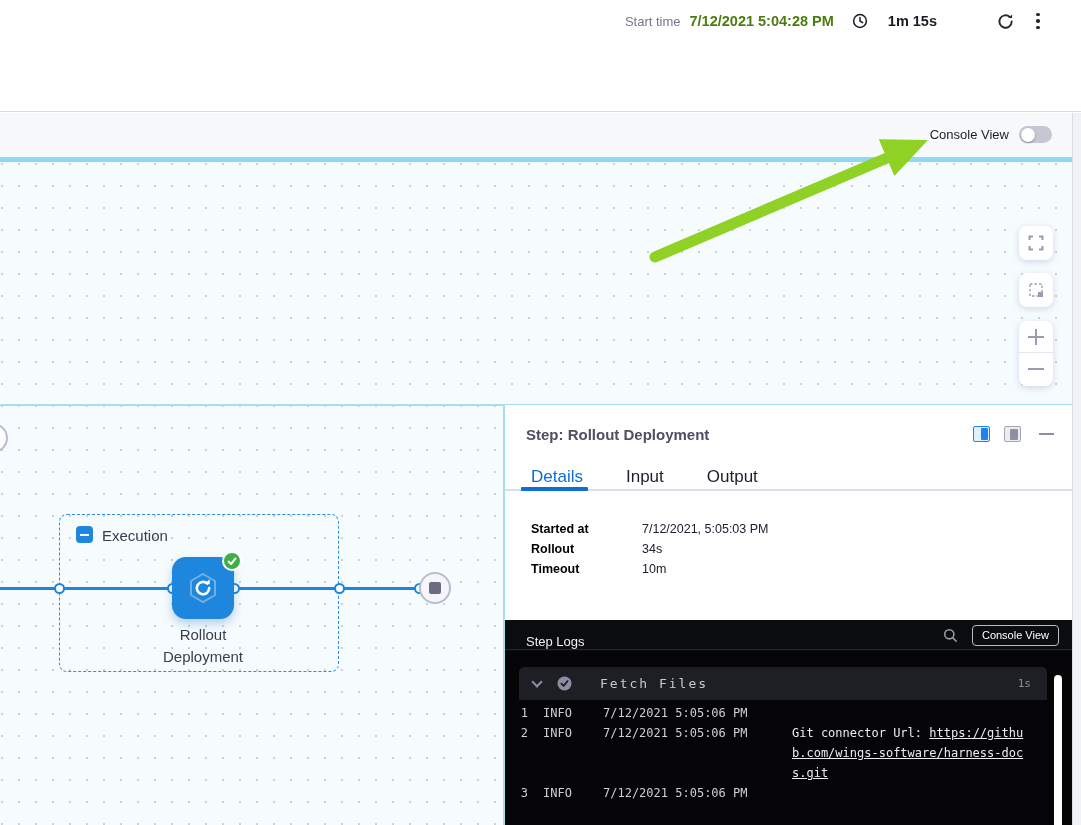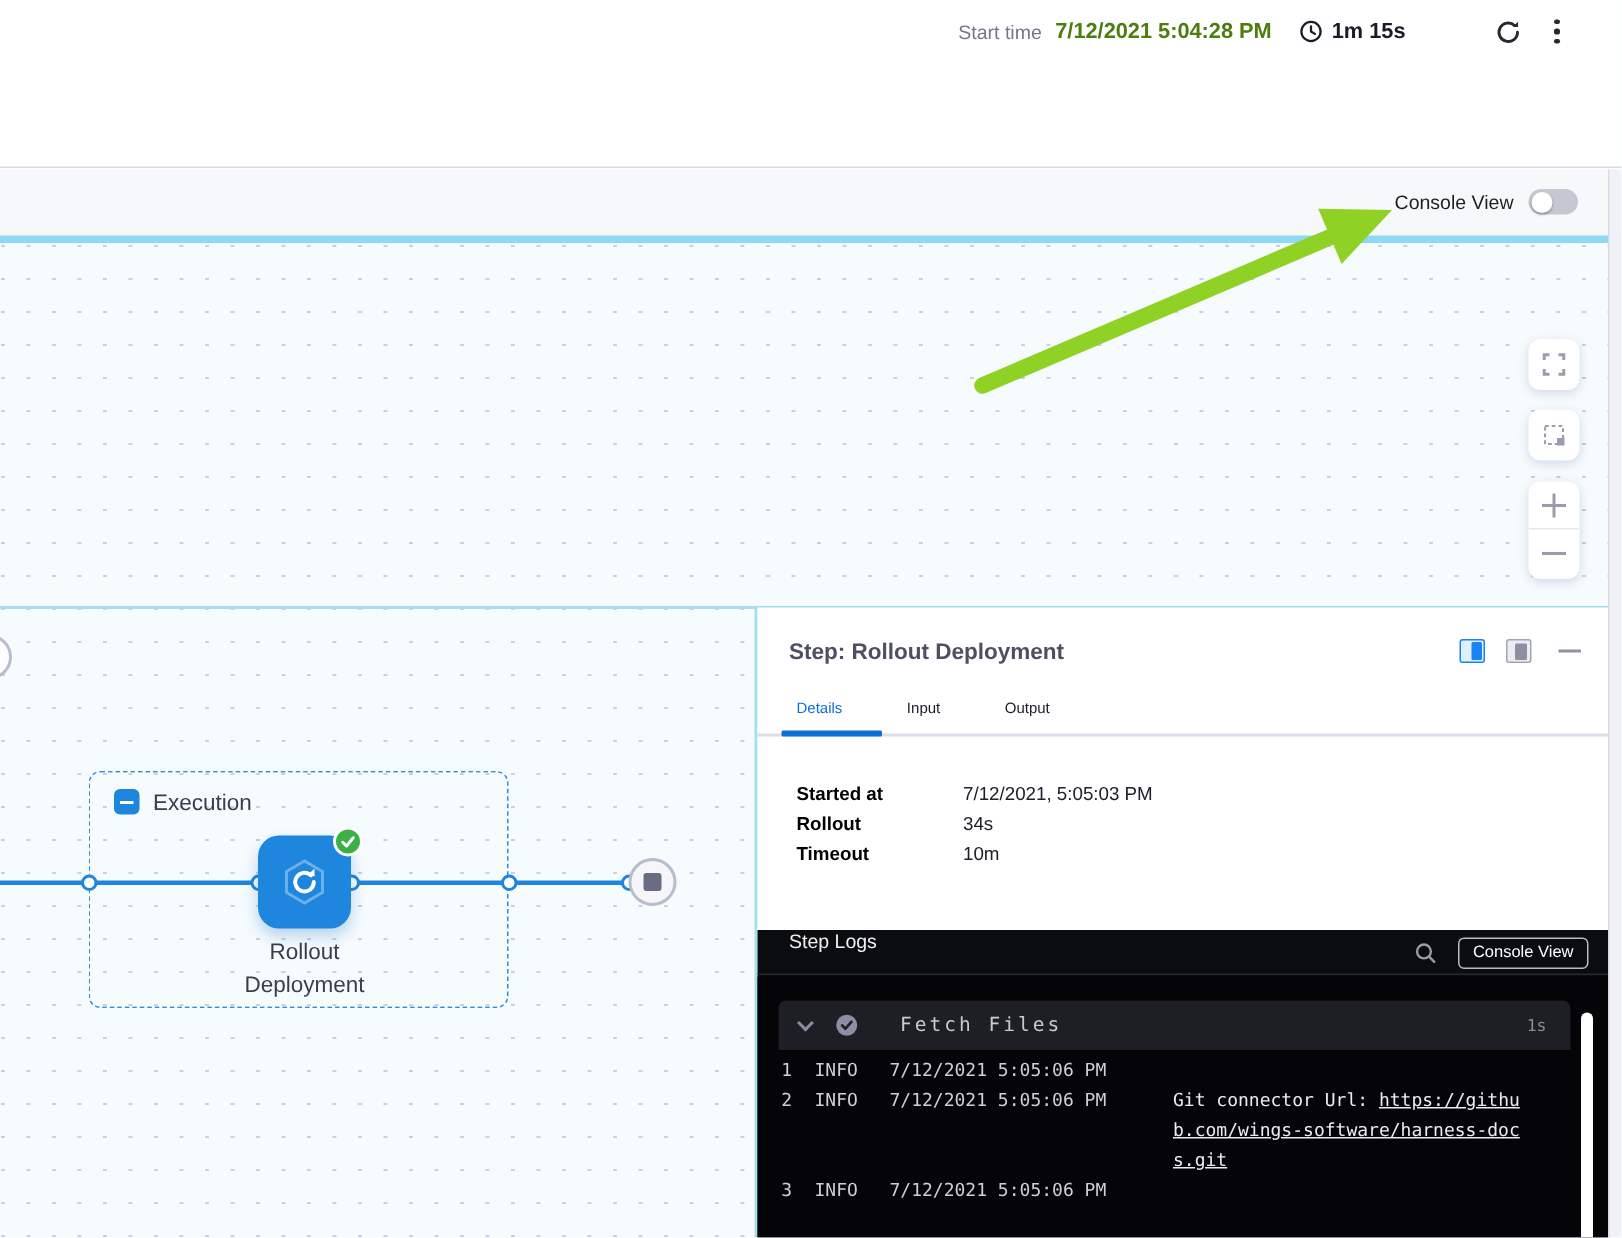--- a/index.html
+++ b/index.html
@@ -7,21 +7,21 @@
               font-family:"Liberation Sans", sans-serif; }
   #root { position:relative; width:1081px; height:825px; overflow:hidden; }
 
   
   #topbar { position:absolute; left:0; top:0; width:1081px; height:112px;
             background:#fff; border-bottom:1px solid #d9dae2; }
   .topbar-row { position:absolute; top:9px; right:36px; display:flex; align-items:center; height:24px; }
   .start-label { font-size:13px; color:#75768b; margin-right:9px; }
   .start-value { font-size:14.5px; font-weight:600; color:#4d7c0f; margin-right:18px;text-align:right; }
   .clock-wrap { display:flex; align-items:center; margin-right:56px; }
-  .elapsed { font-size:14.5px; font-weight:600; color:#1a1b26; margin-left:6px; }
+  .elapsed { font-size:14.5px; font-weight:600; color:#1a1b26; margin-left:20px; }
   .tb-icon-btn { width:24px; height:24px; display:flex; align-items:center; justify-content:center; cursor:pointer; }
   .kebab { display:flex; flex-direction:column; gap:3px; margin-left:14px; }
   .kebab i { width:3.5px; height:3.5px; border-radius:50%; background:#26272f; }
 
   
   #subbar { position:absolute; left:0; top:113px; width:1081px; height:44px; background:#f7f8fa; }
   .subbar-row { position:absolute; top:13px; right:29px; display:flex; align-items:center; }
   .console-label { font-size:13px; font-weight:500; color:#1d1e29; margin-right:10px; }
   .toggle { width:33px; height:17px; border-radius:9px; background:#c5c8d3; position:relative; cursor:pointer; }
   .toggle .knob { position:absolute; left:1.5px; top:1.5px; width:14px; height:14px; border-radius:50%;
@@ -77,53 +77,53 @@
   .panel-title { position:absolute; left:21px; top:21px; font-size:15px; font-weight:600; color:#4e4f63; }
   .panel-icons { position:absolute; right:18px; top:21px; display:flex; align-items:center; gap:14px; }
   .layout-ic { width:17px; height:16px; border-radius:2px; position:relative; cursor:pointer; }
   .layout-ic.sel { border:1.5px solid #1b84f0; background:#dff0ff; }
   .layout-ic.sel .fill { position:absolute; right:1px; top:1px; bottom:1px; width:7px; background:#1b84f0; border-radius:1px; }
   .layout-ic.unsel { border:1.5px solid #a3a5b4; background:#ecedf3; }
   .layout-ic.unsel .fill { position:absolute; right:2px; top:1.5px; bottom:1.5px; width:8px; background:#8e90a2; border-radius:1px; }
   .panel-min { width:15px; height:2.5px; background:#8f90a0; cursor:pointer; margin-left:4px; }
 
   .tabs { position:absolute; left:21px; top:62px; display:flex; gap:33px; }
-  .tab { font-size:10px; color:#1d1e2c; cursor:pointer; padding:0 5px 10px 5px; }
+  .tab { font-size:17px; color:#1d1e2c; cursor:pointer; padding:0 5px 10px 5px; }
   .tab.active { color:#0b6fd6; font-weight:500; }
   .tab-divider { position:absolute; left:0; top:84px; width:567px; height:1.5px; background:#dcdde8; }
   .tab-underline { position:absolute; left:16px; top:82px; width:67px; height:4px; background:#0b6fd6; border-radius:1px; }
 
   .details-rows { position:absolute; left:26px; top:114px; }
   .detail-row { display:flex; height:20px; align-items:center; }
   .detail-label { width:111px; font-size:12.5px; font-weight:600; color:#000000; }
   .detail-value { font-size:12.5px; font-weight:400; color:#202130; }
 
   
   #logs { position:absolute; left:0; top:215px; width:567px; height:205px; background:#0b0c0f; }
   .logs-header { position:absolute; left:0; top:0; width:567px; height:30px; border-bottom:1px solid #27282e;
-                 display:flex; align-items:flex-start; }
+                 display:flex; align-items:flex-end; }
   .logs-title { font-size:13px; color:#f0f0f3; margin-left:21px; }
   .logs-right { position:absolute; right:13px; top:0; height:30px; display:flex; align-items:center; gap:14px; }
   .console-btn { font-size:11px; color:#fff; border:1px solid #b9bbc4; border-radius:4px;
                  padding:3.5px 9px; cursor:pointer; background:transparent;
                  font-family:"Liberation Sans", sans-serif; }
   .logs-body { position:absolute; left:0; top:31px; width:567px; height:174px; background:#050507; overflow:hidden; }
   .log-group-header { position:absolute; left:14px; top:16px; width:528px; height:33px; background:#1d1f25;
                       border-radius:5px 5px 0 0; display:flex; align-items:center; cursor:pointer; }
   .chev { width:8px; height:8px; border-right:2px solid #8b8ca0; border-bottom:2px solid #8b8ca0;
           transform:rotate(45deg); margin-left:14px; margin-top:-4px; }
   .group-name { font-family:"DejaVu Sans Mono", monospace; font-size:13px; letter-spacing:2px;
                 color:#c7c8d4; margin-left:28px; }
   .group-dur { position:absolute; right:16px; font-family:"DejaVu Sans Mono", monospace; font-size:11px; color:#8a8b99; }
   .log-lines { position:absolute; left:9px; top:52px; width:535px;
                font-family:"DejaVu Sans Mono", monospace; font-size:12px; line-height:20px; }
   .log-row { display:flex; align-items:flex-start; }
   .lnum { width:14px; text-align:right; color:#cfcfd4; flex:none; }
   .llevel { width:42px; margin-left:15px; color:#cfcfd4; flex:none; }
-  .ltime { width:165px; margin-left:8px; color:#cfcfd4; flex:none; }
+  .ltime { width:165px; margin-left:18px; color:#cfcfd4; flex:none; }
   .lmsg { width:243px; margin-left:24px; color:#ececef; word-wrap:break-word; }
   .lmsg .hl { font-weight:bold; color:#fff; background:#000; }
   .lmsg .lnk { text-decoration:underline; word-break:break-all; cursor:pointer; color:#ececef; }
   .log-scrollbar { position:absolute; right:10px; top:24px; width:8px; height:160px; border-radius:4px; background:#fff; }
 
   svg { display:block; }
   #arrow-overlay { position:absolute; left:0; top:0; width:1081px; height:825px; pointer-events:none; z-index:50; }
 </style>
 </head>
 <body>

